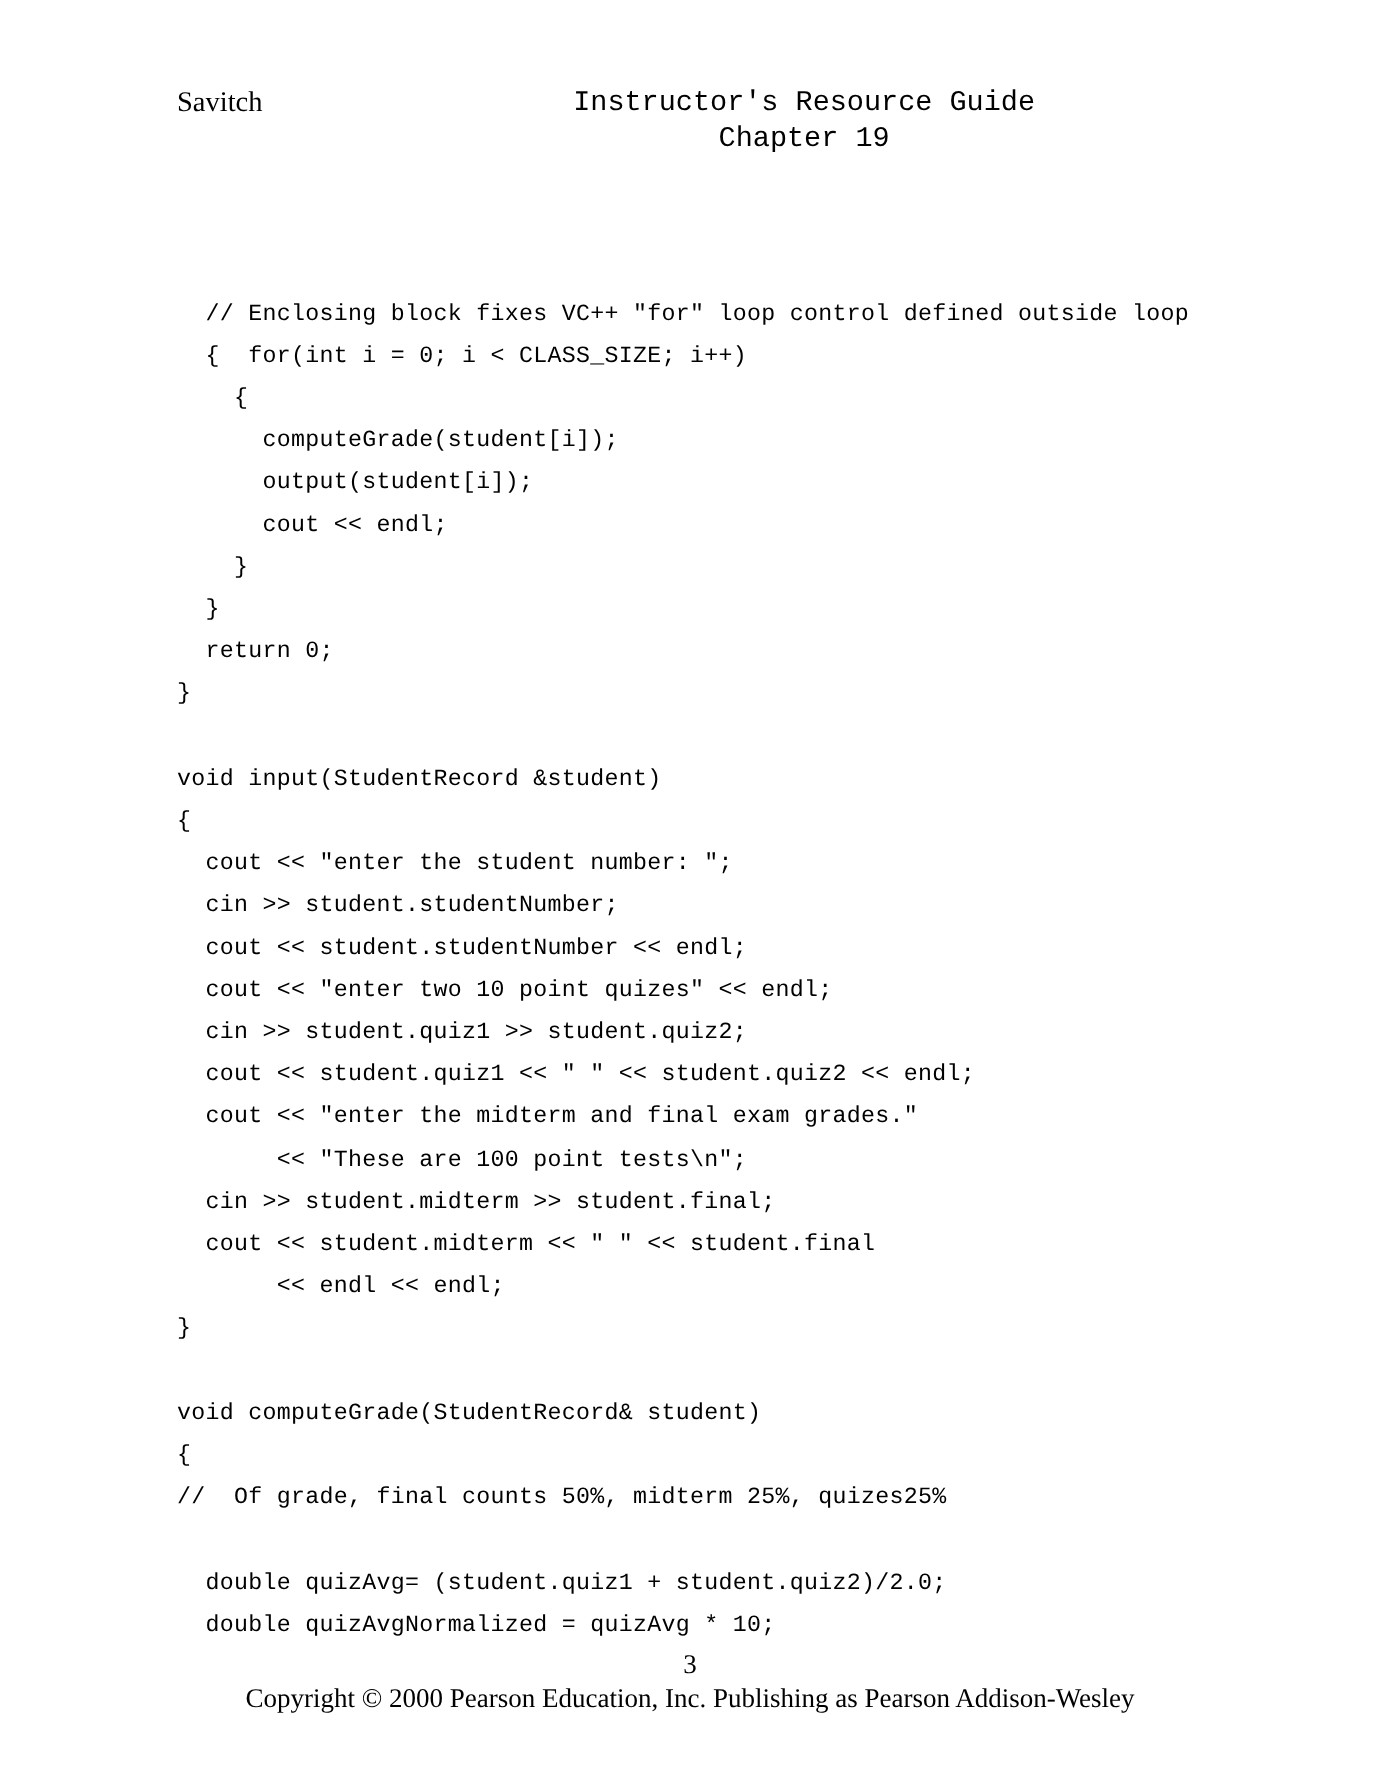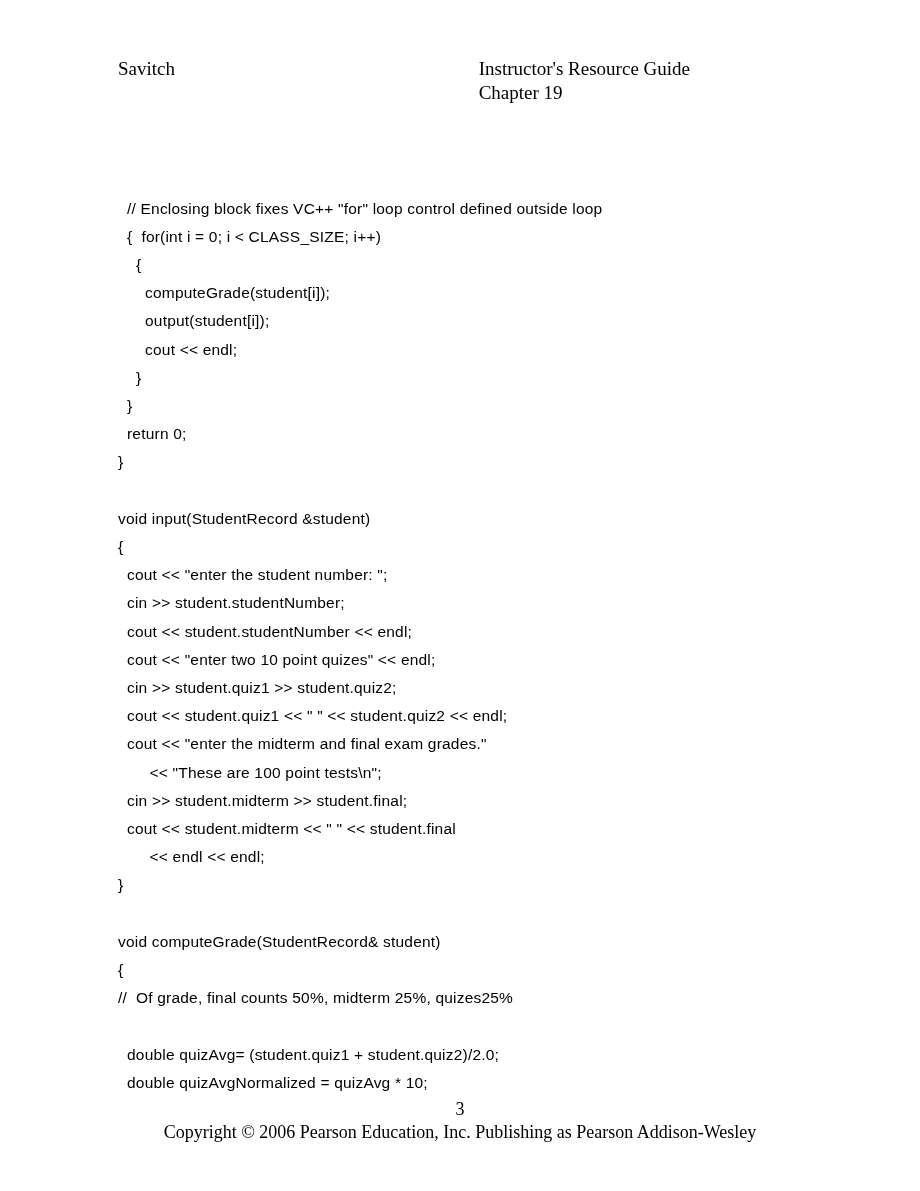--- a/index.html
+++ b/index.html
@@ -21,24 +21,25 @@
     display: flex;
     justify-content: space-between;
     font-size: 19px;
     line-height: 1.25;
     margin-bottom: 90px;
   }
   .header-left {
     text-align: left;
   }
   .header-right {
-    text-align: left;
+    text-align: center;
+    font-family: Liberation Mono, monospace;
   }
   .code {
-    font-family: Liberation Sans, sans-serif;
+    font-family: Liberation Mono, monospace;
     font-size: 15.5px;
     line-height: 1.82;
     white-space: pre;
     letter-spacing: 0.2px;
   }
   .footer {
     position: absolute;
     bottom: 48px;
     left: 0;
     width: 920px;
@@ -93,14 +94,14 @@
 void computeGrade(StudentRecord&amp; student)
 {
 //  Of grade, final counts 50%, midterm 25%, quizes25%
 
   double quizAvg= (student.quiz1 + student.quiz2)/2.0;
   double quizAvgNormalized = quizAvg * 10;</div>
 </div>
 
 <div class="footer">
   <div class="page-num">3</div>
-  <div>Copyright © 2006 Pearson Education, Inc. Publishing as Pearson Addison-Wesley</div>
+  <div>Copyright © 2000 Pearson Education, Inc. Publishing as Pearson Addison-Wesley</div>
 </div>
 
 </body></html>

